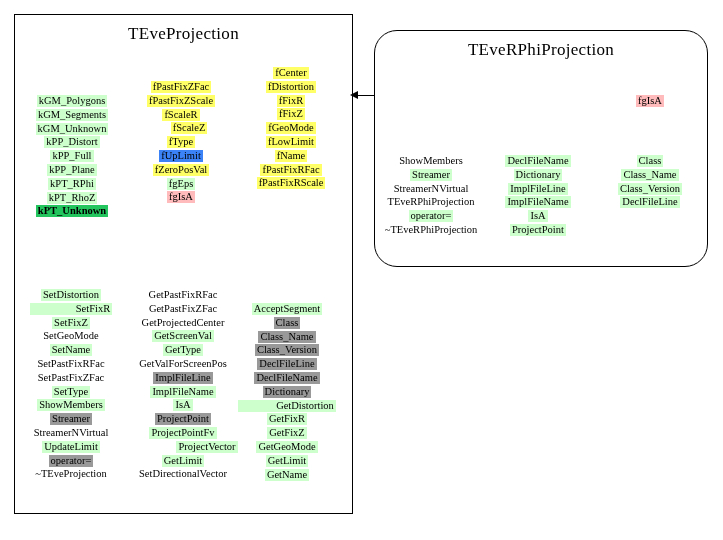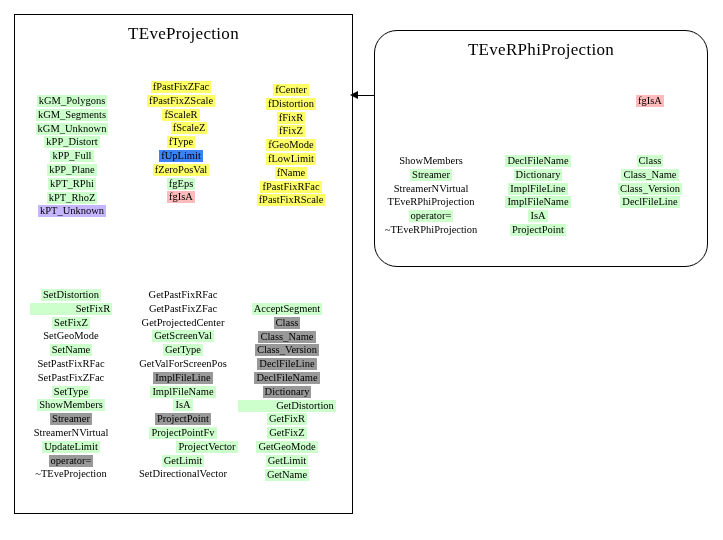--- a/index.html
+++ b/index.html
@@ -19,21 +19,21 @@
     cursor: pointer;
   }
   .mcol { position: absolute; width: 110px; display: flex; flex-direction: column; align-items: center; }
   .member {
     font-size: 10.5px; line-height: 12px; height: 12px;
     padding: 0 2px; margin-bottom: 1.8px; white-space: nowrap;
   }
   
   #lf1 { left: 2px;   top: 80px; }
   #lf2 { left: 111px; top: 66px; }
-  #lf3 { left: 221px; top: 69px; }
+  #lf3 { left: 221px; top: 52px; }
   
   #lm1 { left: 1px;   top: 274px; }
   #lm2 { left: 113px; top: 274px; }
   #lm3 { left: 217px; top: 288px; }
   
   #rfield { left: 220px; top: 64px; }
   #rm1 { left: 1px;   top: 124px; }
   #rm2 { left: 108px; top: 124px; }
   #rm3 { left: 220px; top: 124px; }
   
@@ -53,21 +53,21 @@
     <div class="class-title">TEveProjection</div>
     <div class="mcol" id="lf1">
         <div class="member" style="background: rgb(204, 255, 204);">kGM_Polygons</div>
         <div class="member" style="background: rgb(204, 255, 204);">kGM_Segments</div>
         <div class="member" style="background: rgb(204, 255, 204);">kGM_Unknown</div>
         <div class="member" style="background: rgb(204, 255, 204);">kPP_Distort</div>
         <div class="member" style="background: rgb(204, 255, 204);">kPP_Full</div>
         <div class="member" style="background: rgb(204, 255, 204);">kPP_Plane</div>
         <div class="member" style="background: rgb(204, 255, 204);">kPT_RPhi</div>
         <div class="member" style="background: rgb(204, 255, 204);">kPT_RhoZ</div>
-        <div class="member" style="background: #c4b5fd;">kPT_Unknown</div>
+        <div class="member" style="background: #22c55e; font-weight: bold;">kPT_Unknown</div>
       </div>
     <div class="mcol" id="lf2">
         <div class="member" style="background: rgb(255, 255, 102);">fPastFixZFac</div>
         <div class="member" style="background: rgb(255, 255, 102);">fPastFixZScale</div>
         <div class="member" style="background: rgb(255, 255, 102);">fScaleR</div>
         <div class="member" style="background: rgb(255, 255, 102); margin-left: 16px;">fScaleZ</div>
         <div class="member" style="background: rgb(255, 255, 102);">fType</div>
         <div class="member" style="background: #3b82f6;">fUpLimit</div>
         <div class="member" style="background: rgb(255, 255, 102);">fZeroPosVal</div>
         <div class="member" style="background: rgb(204, 255, 204);">fgEps</div>

